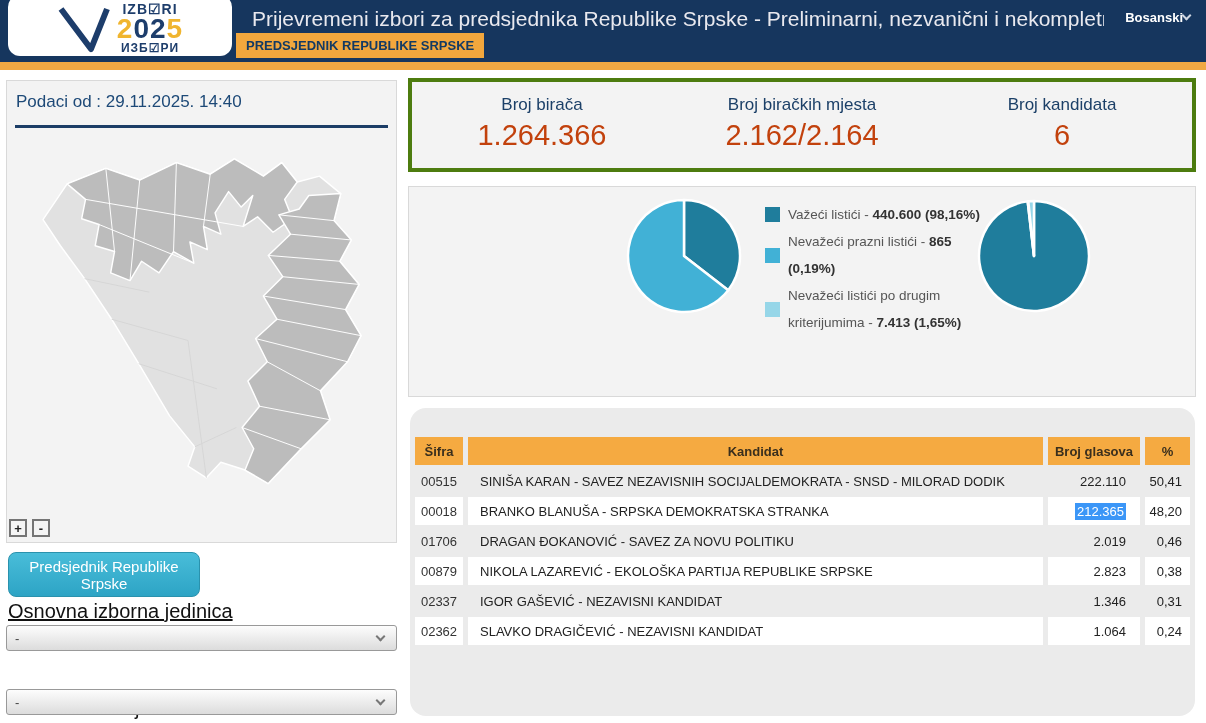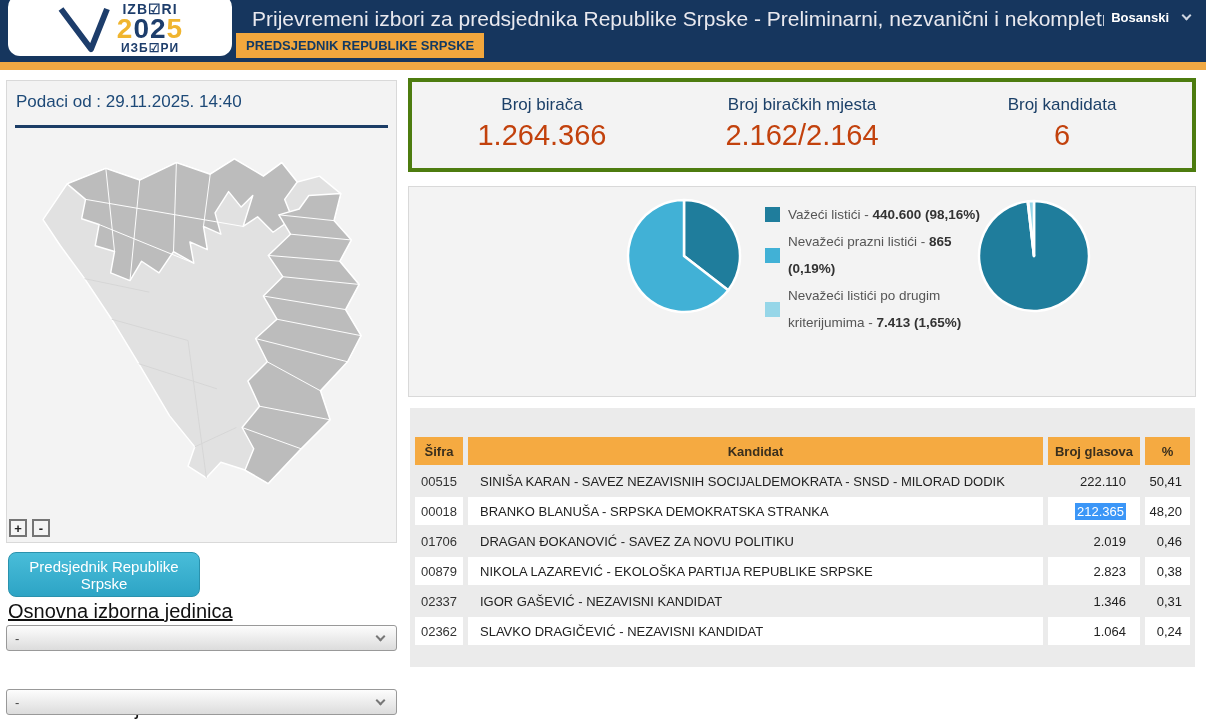--- a/index.html
+++ b/index.html
@@ -16,21 +16,21 @@
   .logo-tri { flex:0 0 auto; }
   .logo-txt { display:flex; flex-direction:column; align-items:center; line-height:1; }
   .logo-top { font-size:14px; font-weight:bold; color:#1d3d6b; letter-spacing:1px; }
   .logo-year { font-size:28px; font-weight:bold; letter-spacing:1px; margin:-1px 0; }
   .logo-year .gold { color:#f0b52f; } .logo-year .navy { color:#1d3d6b; }
   .logo-bottom { font-size:12px; font-weight:bold; color:#1d3d6b; letter-spacing:1px; }
   .badge { position:absolute; left:236px; top:33px; height:25px; line-height:25px; padding:0 10px;
            background:#f2a73d; color:#133a63; font-weight:bold; font-size:13px; }
   .title { position:absolute; left:252px; top:7px; width:852px; height:28px; overflow:hidden;
            white-space:nowrap; color:#e9e9ef; font-size:21px; }
-  .lang { position:absolute; right:16px; top:10px; display:flex; align-items:center; gap:14px;
+  .lang { position:absolute; right:16px; top:10px; display:flex; align-items:center; 
           color:#fff; font-weight:bold; font-size:13px; cursor:pointer; }
   .chev { width:7px; height:7px; border-right:2px solid #cfd6e2; border-bottom:2px solid #cfd6e2;
           transform:rotate(45deg); margin-top:-4px; }
   
   .left-panel { position:absolute; left:6px; top:80px; width:391px; height:463px;
                 background:#f3f3f3; border:1px solid #d9d9d9; }
   .data-title { position:absolute; left:9px; top:11px; font-size:17px; color:#1d4977; }
   .data-underline { position:absolute; left:8px; top:44px; width:373px; height:3px; background:#1b3d66; }
   .map-svg { position:absolute; left:7px; top:50px; }
   .zoom-btns { position:absolute; left:2px; top:438px; display:flex; gap:5px; }
@@ -60,22 +60,22 @@
   .legend.lg1 { left:10px; width:226px; }
   .legend.lg2 { left:356px; width:216px; }
   .lg-item { display:flex; align-items:center; }
   .lg-sq { flex:0 0 15px; width:15px; height:15px; margin-right:8px; }
   .lg-txt { font-size:13.5px; color:#555; line-height:27px; }
   .lg-txt b { color:#333; }
   .lg1 .lg-txt { width:203px; } .lg2 .lg-txt { width:193px; }
   .pie-svg { position:absolute; top:8px; }
   .pie-svg.p1 { left:214px; } .pie-svg.p2 { left:564px; }
   
-  .table-wrap { position:absolute; left:410px; top:408px; width:785px; height:259px;
-                background:#ebebeb; padding-top:27px; }
+  .table-wrap { position:absolute; left:410px; top:408px; width:785px; height:308px;
+                background:#ebebeb; padding-top:27px;border-radius:16px; }
   table { border-collapse:separate; border-spacing:5px 2px; width:785px; table-layout:fixed; }
   th { background:#f5aa41; color:#3a2f1d; font-size:13px; font-weight:bold; height:28px; text-align:center; }
   td { height:28px; font-size:13px; color:#222; background:#fff; }
   tr.odd td { background:#ebebeb; }
   td.c-code { text-align:center; color:#333; }
   td.c-cand { text-align:left; padding-left:12px; }
   td.c-votes { text-align:right; padding-right:14px; }
   td.c-pct { text-align:right; padding-right:8px; }
   .sel-votes { background:#3b96f7; color:#fff; padding:1px 2px; }
 </style>

